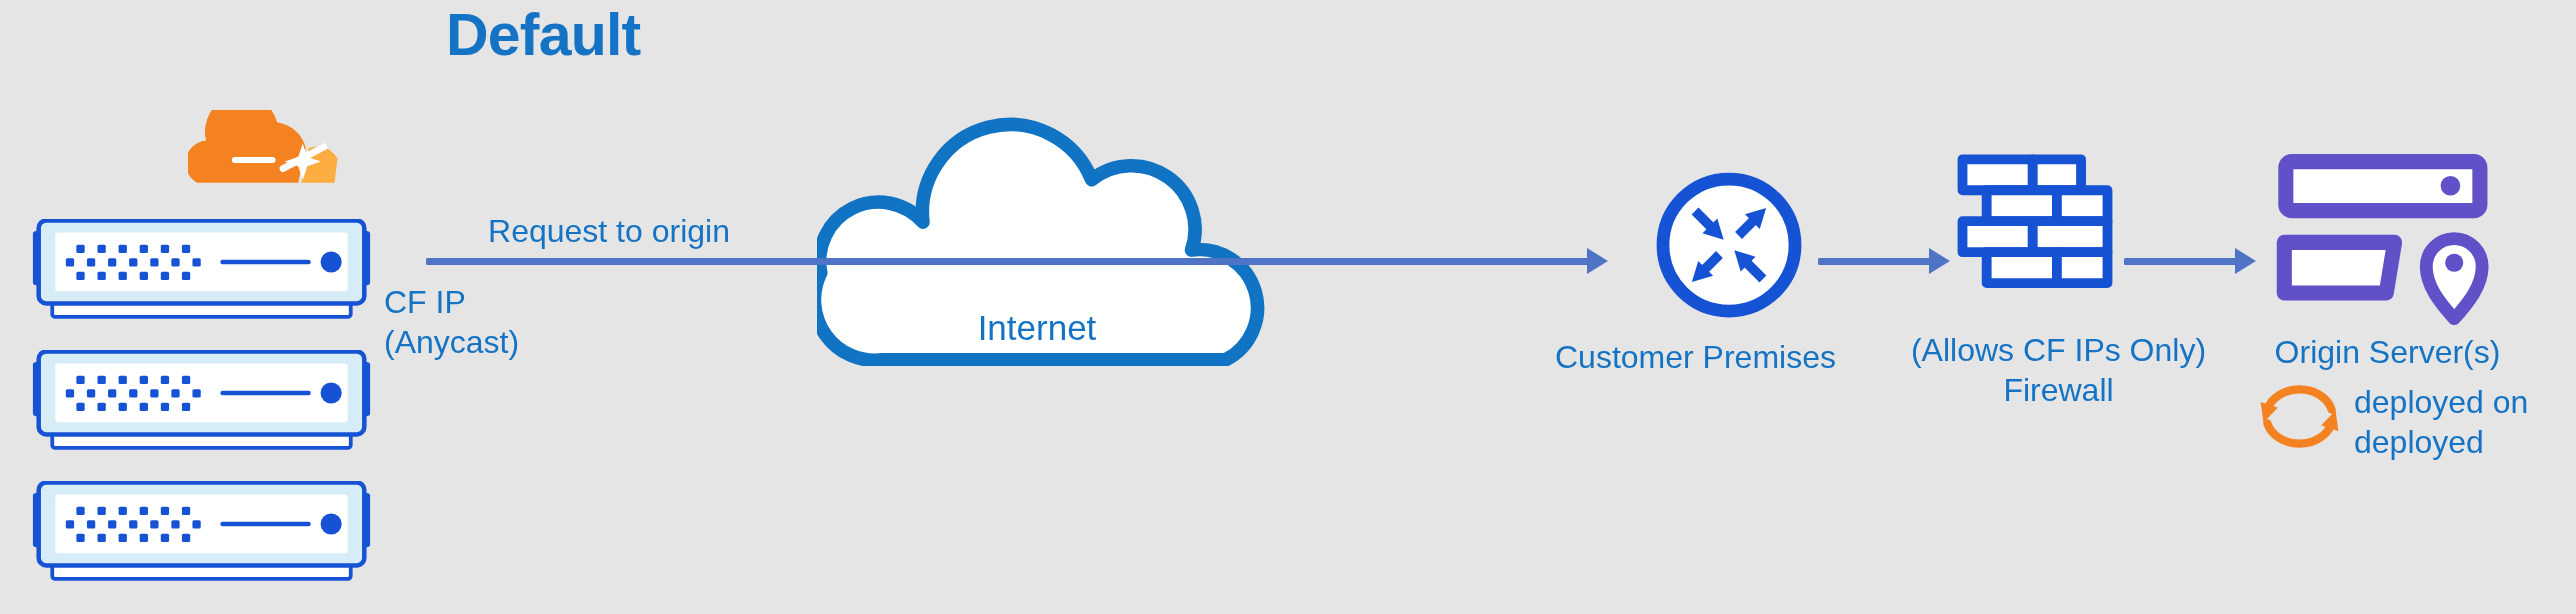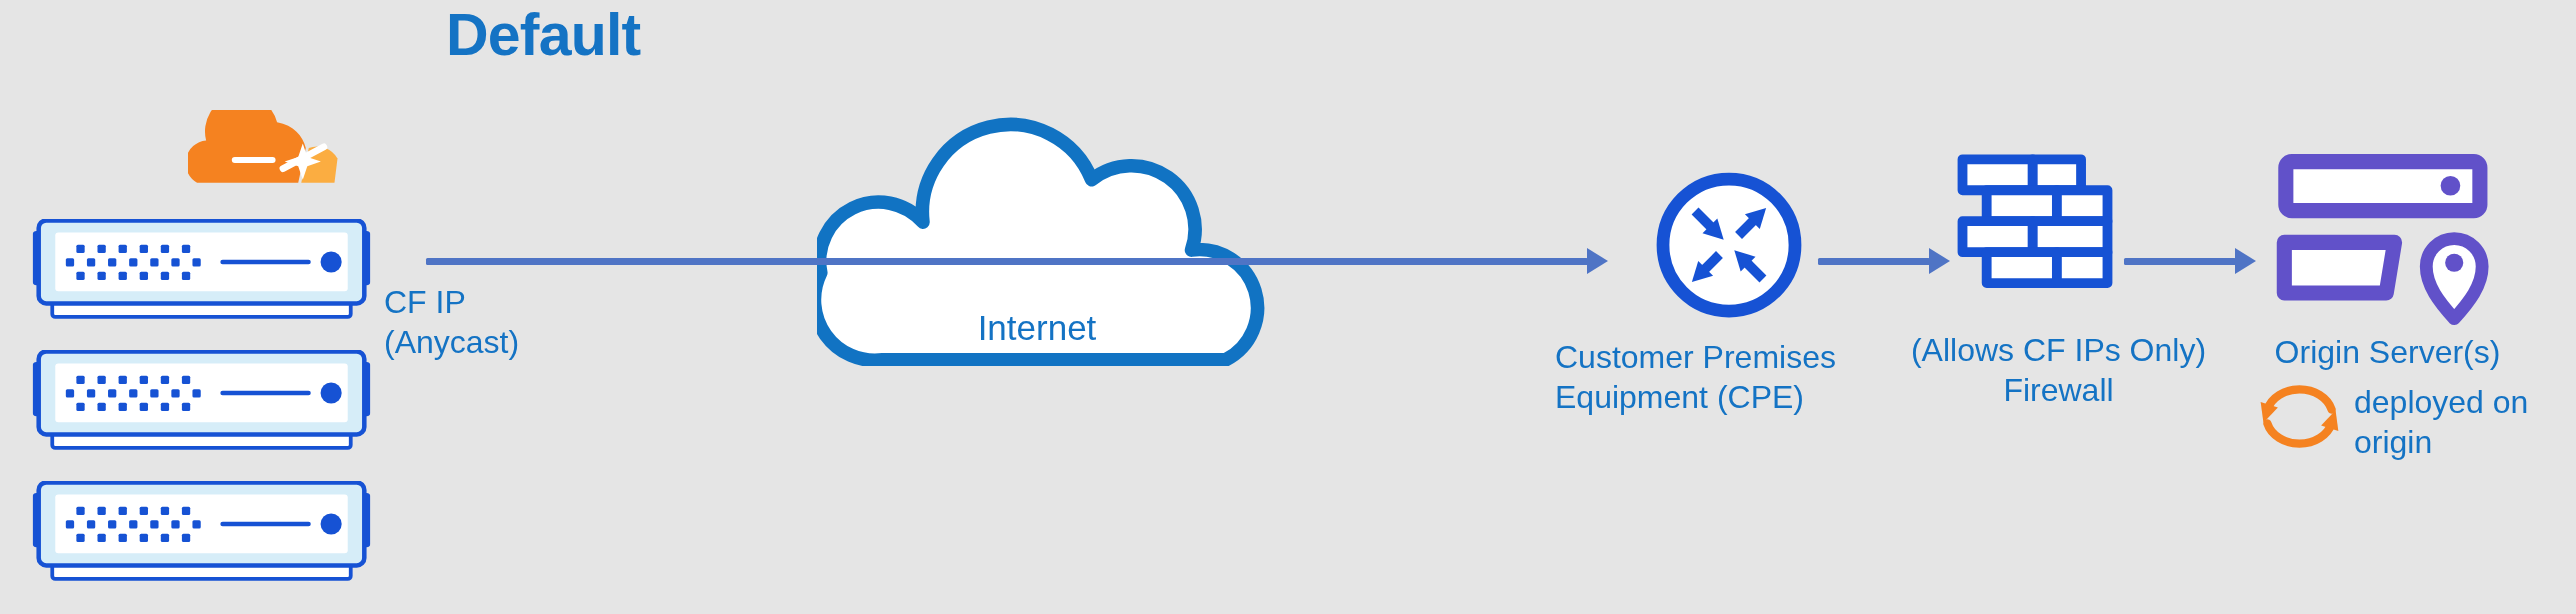--- a/index.html
+++ b/index.html
@@ -101,20 +101,21 @@
     </div>
   <div class="abs z-icon" style="left:32px;top:481px;">
       <svg width="339" height="101" viewBox="0 0 448 134">
         <use href="#sym-server"></use>
       </svg>
     </div>
 
   <div class="abs shaft z-line" style="left:426px;top:258px;width:1162px;"></div>
   <div class="abs head z-line" style="left:1587px;top:248px;"></div>
 
+  <div class="abs label center" style="left:469px;top:212px;width:280px;">Request to origin</div>
   <div class="abs label" style="left:384px;top:283px;">
     <span class="ln">CF IP</span>
     <span class="ln">(Anycast)</span>
   </div>
 
   <div class="abs z-icon" style="left:817px;top:110px;">
     <svg width="454" height="256" viewBox="0 0 600 338">
       <path d="M 87 330 A 80 80 0 0 1 5 215 A 78 78 0 0 1 140 148 A 116 116 0 0 1 363 92 A 84 84 0 0 1 495 185 A 77 77 0 0 1 540 330 Z" fill="#ffffff" stroke="var(--blue-cloud)" stroke-width="18" stroke-linejoin="round" stroke-linecap="round"></path>
     </svg>
   </div>
@@ -138,21 +139,20 @@
           </g>
         <g transform="translate(100,100) rotate(45)">
             <polygon points="10,0 36,-14 36,14" stroke="none"></polygon>
             <line x1="32" y1="0" x2="64" y2="0"></line>
           </g>
       </g>
     </svg>
   </div>
   <div class="abs label" style="left:1555px;top:338px;">
     <span class="ln">Customer Premises</span>
-    <span class="ln">Equipment (CPE)</span>
   </div>
 
   <div class="abs shaft z-line" style="left:1818px;top:258px;width:112px;"></div>
   <div class="abs head z-line" style="left:1929px;top:248px;"></div>
 
   <div class="abs z-icon" style="left:1957px;top:154px;">
     <svg width="156" height="148" viewBox="0 0 206 196">
       <g fill="#ffffff" stroke="var(--blue-icon)" stroke-width="13" stroke-linejoin="round">
         <rect x="7" y="7" width="93" height="41"></rect>
           <rect x="100" y="7" width="64" height="41"></rect>
@@ -195,17 +195,17 @@
             <polygon points="17,0 -8,-12 -8,12"></polygon>
           </g>
         <g transform="translate(102.5,55) rotate(-72)">
             <polygon points="17,0 -8,-12 -8,12"></polygon>
           </g>
       </g>
     </svg>
   </div>
   <div class="abs label" style="left:2354px;top:383px;">
     <span class="ln">deployed on</span>
-    <span class="ln">origin</span>
+    <span class="ln">deployed</span>
   </div>
 
 </div>
 
 
 </body></html>

